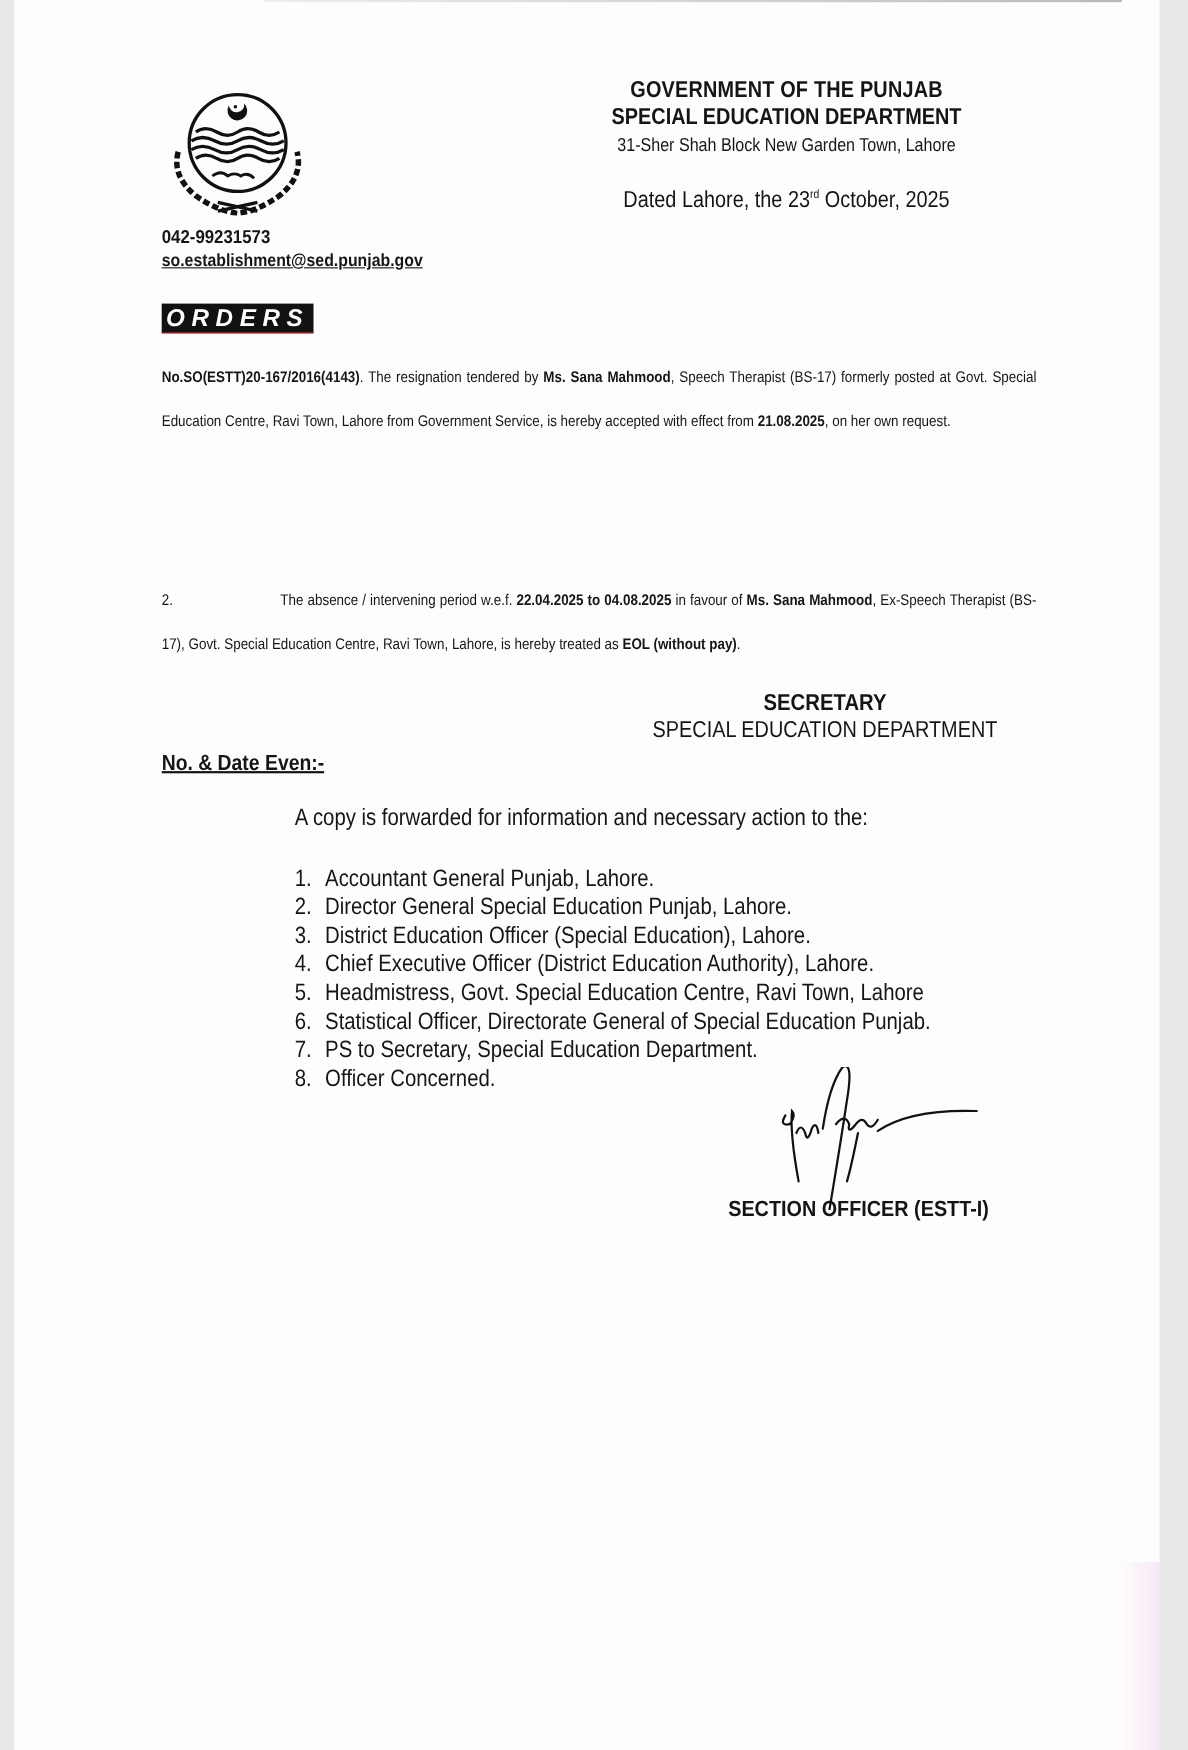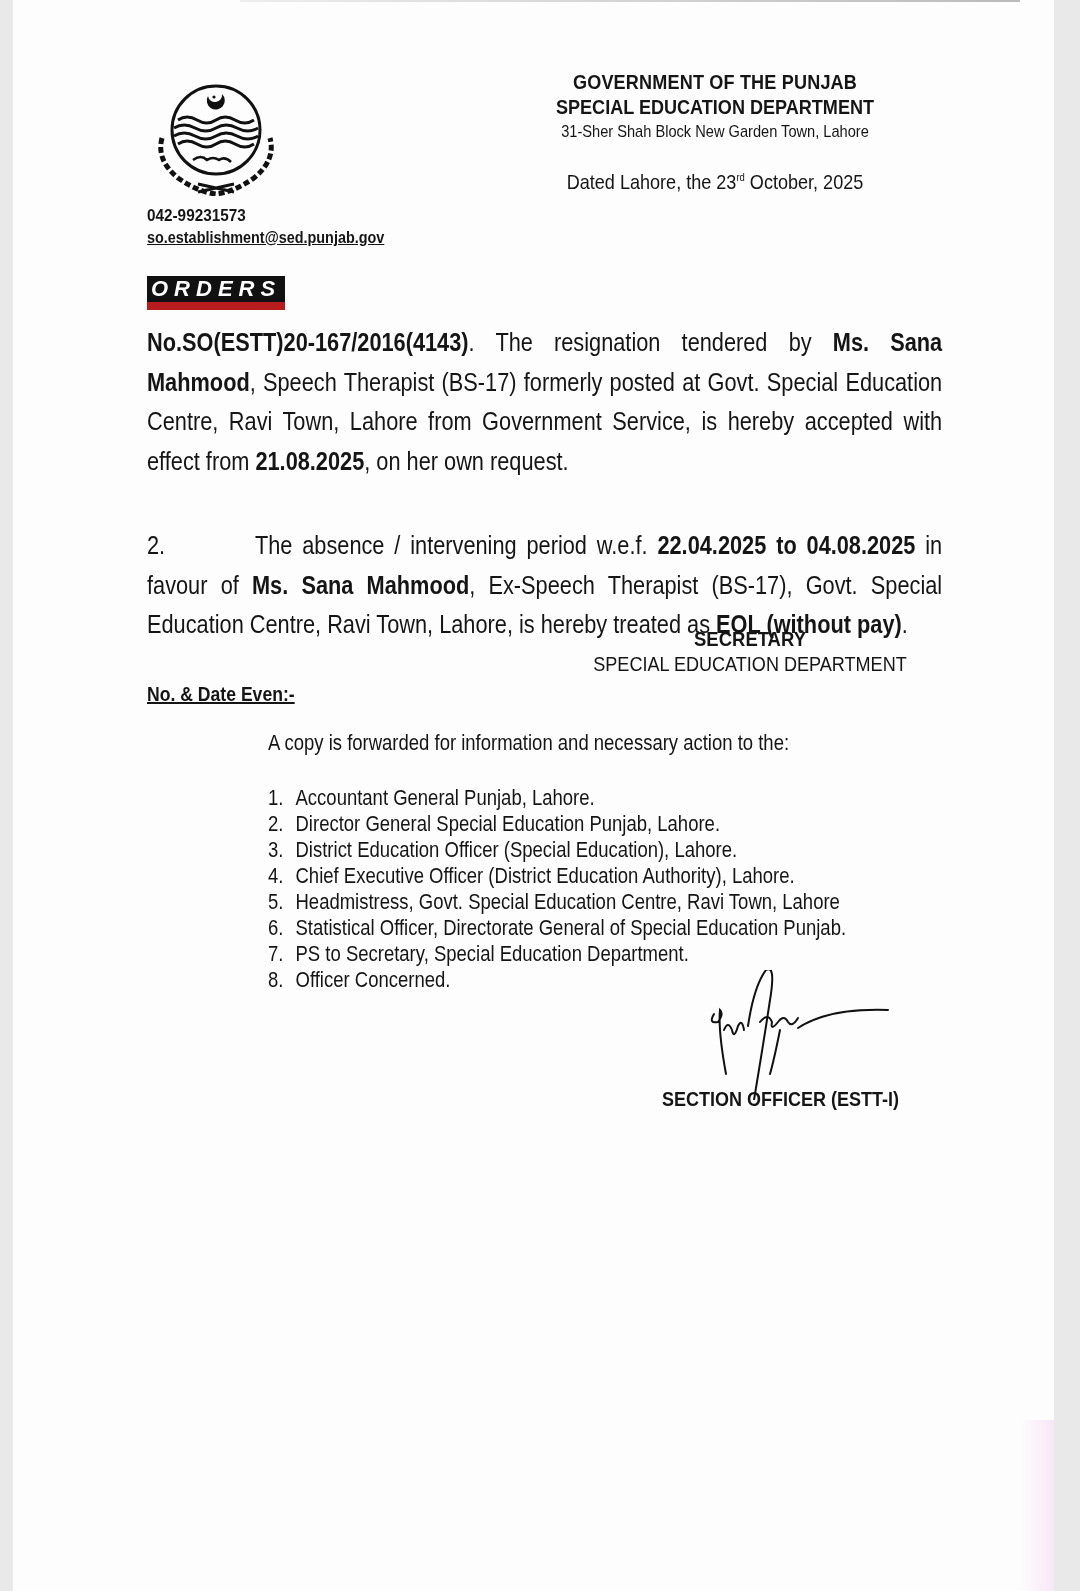--- a/index.html
+++ b/index.html
@@ -33,25 +33,25 @@
     font-size: 21px;
     transform: scaleX(0.86); transform-origin: center;
   }
   .dated sup { font-size: 11px; }
   .phone { left: 147px; top: 206px; font-size: 17px; font-weight: bold; transform: scaleX(0.9); transform-origin: left; }
   .email { left: 147px; top: 229px; font-size: 16px; font-weight: bold; text-decoration: underline; transform: scaleX(0.9); transform-origin: left; }
   .orders {
     left: 147px; top: 276px; background: #111; color: #fff;
     font-style: italic; font-weight: bold; font-size: 22px;
     letter-spacing: 6px; padding: 0 4px 0 4px; line-height: 26px;
-    border-bottom: 8px solid #b91c1c;
+    border-bottom: 1px solid #b91c1c;
   }
   .body {
     position: absolute; left: 147px; width: 795px;
-    font-size: 25px; line-height: 39.5px; text-align: justify;
+    font-size: 14px; line-height: 39.5px; text-align: justify;
   }
   .body .inner { transform: scaleX(0.87); transform-origin: left; width: 914px; }
   .para1 { top: 323px; }
   .para2 { top: 482px; margin-top: 44px; }
   .tab { display: inline-block; width: 124px; }
   b { font-weight: bold; }
   .sig-title { left: 560px; top: 627px; width: 380px; text-align: center; font-size: 21px; font-weight: bold; transform: scaleX(0.88); transform-origin: center; }
   .sig-dept { left: 540px; top: 652px; width: 420px; text-align: center; font-size: 21px; transform: scaleX(0.86); transform-origin: center; }
   .even { left: 147px; top: 683px; font-size: 20px; font-weight: bold; text-decoration: underline; transform: scaleX(0.88); transform-origin: left; }
   .copy { left: 268px; top: 731px; font-size: 21.5px; transform: scaleX(0.86); transform-origin: left; white-space: nowrap; }

